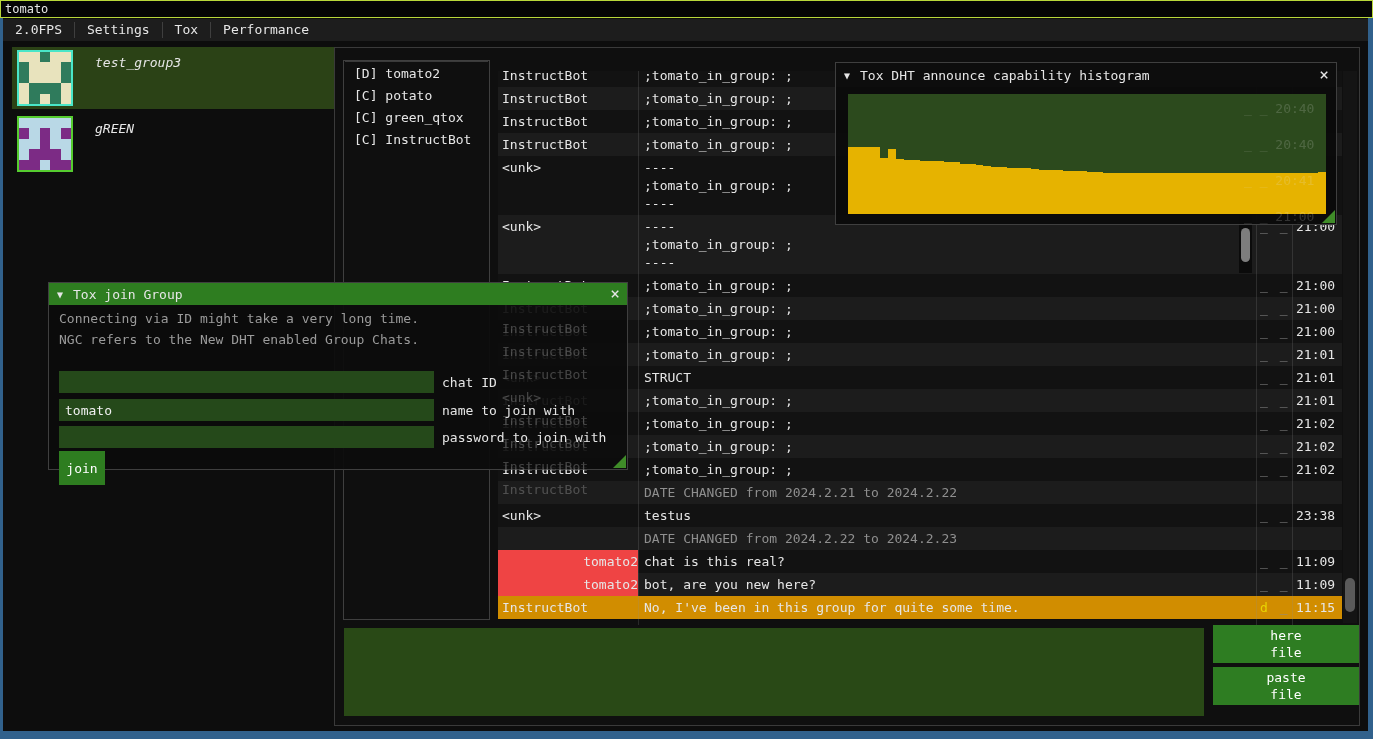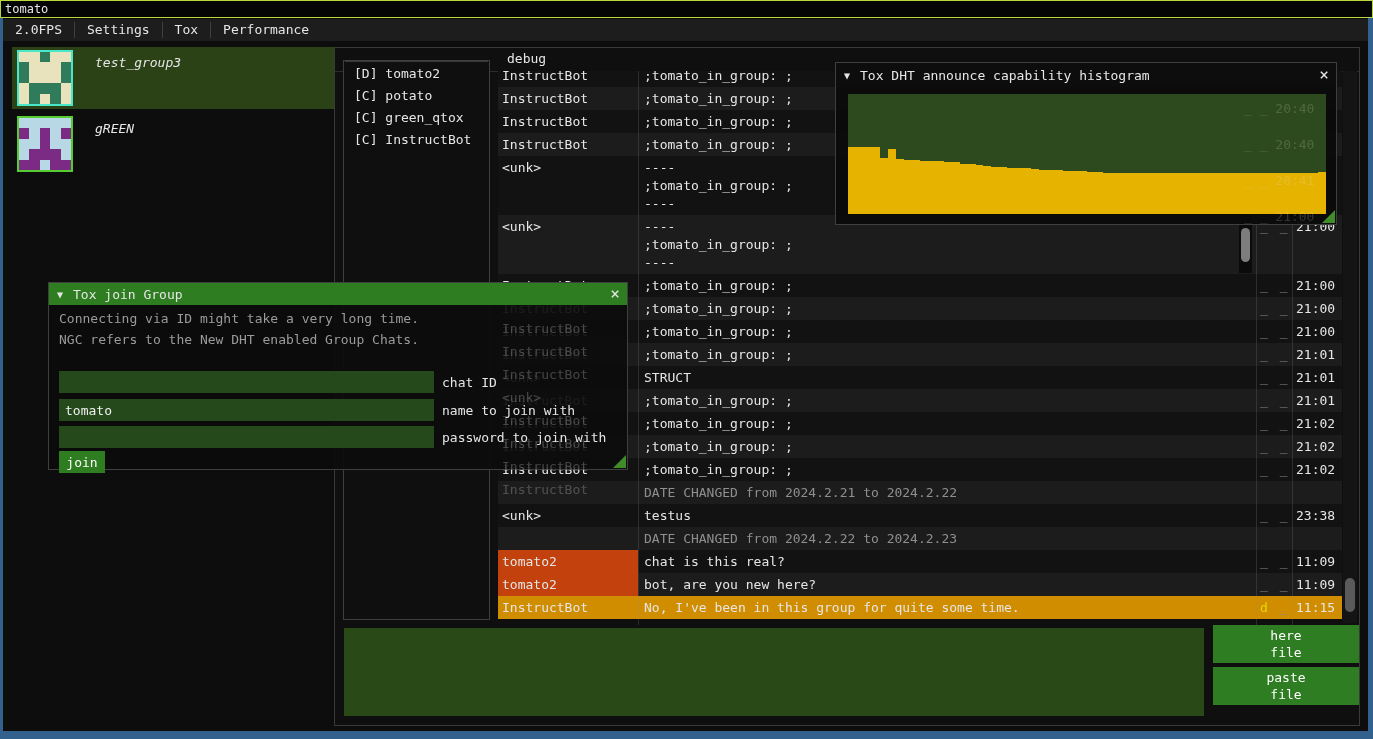--- a/index.html
+++ b/index.html
@@ -42,21 +42,21 @@
            border:1px solid #3a3a3a;box-sizing:border-box;}
   .tabbar{position:absolute;left:0;top:0;width:100%;height:23px;border-bottom:1px solid #2c2c2c;}
   .tab-label{position:absolute;left:172px;top:3px;}
   .rows-wrap{position:absolute;left:163px;top:23px;width:844px;height:554px;overflow:hidden;background:#0f0f0f;}
   .colsep{position:absolute;top:0;width:1px;height:100%;background:rgba(140,140,140,0.22);z-index:5;}
   .chat-row{display:grid;grid-template-columns:140px 618px 36px 50px;min-height:23px;align-items:start;}
   .stripe-a{background:#121212;}
   .stripe-b{background:#1c1c1c;}
   .chat-row.selected{background:#d18d00;}
   .cell-name{padding:3px 0 2px 4px;line-height:18px;white-space:nowrap;overflow:hidden;}
-  .cell-name.name-green{background:#c2410c;height:100%;box-sizing:border-box;}
+  .cell-name.name-green{background:#ef4444;height:100%;box-sizing:border-box;text-align:right;}
   .cell-msg{padding:3px 0 2px 6px;line-height:18px;white-space:pre-line;}
   .date-text{color:#8f8f8f;}
   .cell-ind{padding:3px 0 2px 4px;line-height:18px;color:#8a8a8a;letter-spacing:2px;white-space:nowrap;}
   .mark-d{color:#e8d400;}
   .cell-time{padding:3px 0 2px 4px;line-height:18px;white-space:nowrap;}
 
   .scrollbar-outer{position:absolute;left:1008px;top:23px;width:14px;height:552px;background:#141414;}
   .scrollbar-outer .grab{position:absolute;left:2px;width:10px;height:34px;background:#5a5a5a;border-radius:6px;}
   .scrollbar-inner{position:absolute;left:904px;top:167px;width:13px;height:58px;background:#0b0b0b;}
   .scrollbar-inner .grab{position:absolute;left:2px;width:9px;height:34px;background:#7d7d7d;border-radius:5px;}
@@ -90,21 +90,21 @@
                    display:flex;align-items:center;}
   .join-body{position:absolute;left:0;top:22px;width:100%;height:166px;}
   .join-ghosts{position:absolute;left:0;top:0;width:100%;height:100%;z-index:0;}
   .join-ghost{position:absolute;left:453px;opacity:0.25;white-space:nowrap;}
   .join-content{position:relative;z-index:2;}
   .hint-line{color:#9b9b9b;padding:6px 0 0 10px;line-height:15px;}
   .field-row{position:absolute;left:10px;display:flex;align-items:center;}
   .text-input{width:375px;height:22px;background:#25491a;border:none;color:#efefef;
               font-family:"DejaVu Sans Mono",monospace;font-size:13px;padding:0 6px;box-sizing:border-box;}
   .field-label{padding-left:8px;white-space:nowrap;}
-  .join-btn{position:absolute;left:10px;top:146px;width:46px;height:22px;background:#2e7d20;color:#fff;
+  .join-btn{position:absolute;left:10px;top:146px;width:46px;height:34px;background:#2e7d20;color:#fff;
             border:none;font-family:"DejaVu Sans Mono",monospace;font-size:13px;cursor:pointer;}
 </style>
 </head>
 <body>
 
 <div class="screen">
 
   <div class="titlebar">
     <span class="txt">tomato</span>
   </div>
@@ -177,23 +177,20 @@
         <div style="background: rgb(124, 43, 133);"></div>
         <div style="background: rgb(124, 43, 133);"></div>
         <div style="background: rgb(185, 216, 230);"></div>
         <div style="background: rgb(124, 43, 133);"></div>
         <div style="background: rgb(124, 43, 133);"></div>
       </div>
     <div class="group-label">gREEN</div>
   </div>
 
   <div class="chatwin">
-    <div class="tabbar">
-      <span class="tab-label">debug</span>
-    </div>
 
     <div class="rows-wrap">
       <div id="chat-rows">
           <div class="chat-row stripe-a" style="margin-top: -7px;">
             <span class="cell-name">InstructBot</span>
             <span class="cell-msg">;tomato_in_group: ;</span>
           </div>
           <div class="chat-row stripe-b">
             <span class="cell-name">InstructBot</span>
             <span class="cell-msg">;tomato_in_group: ;</span>

